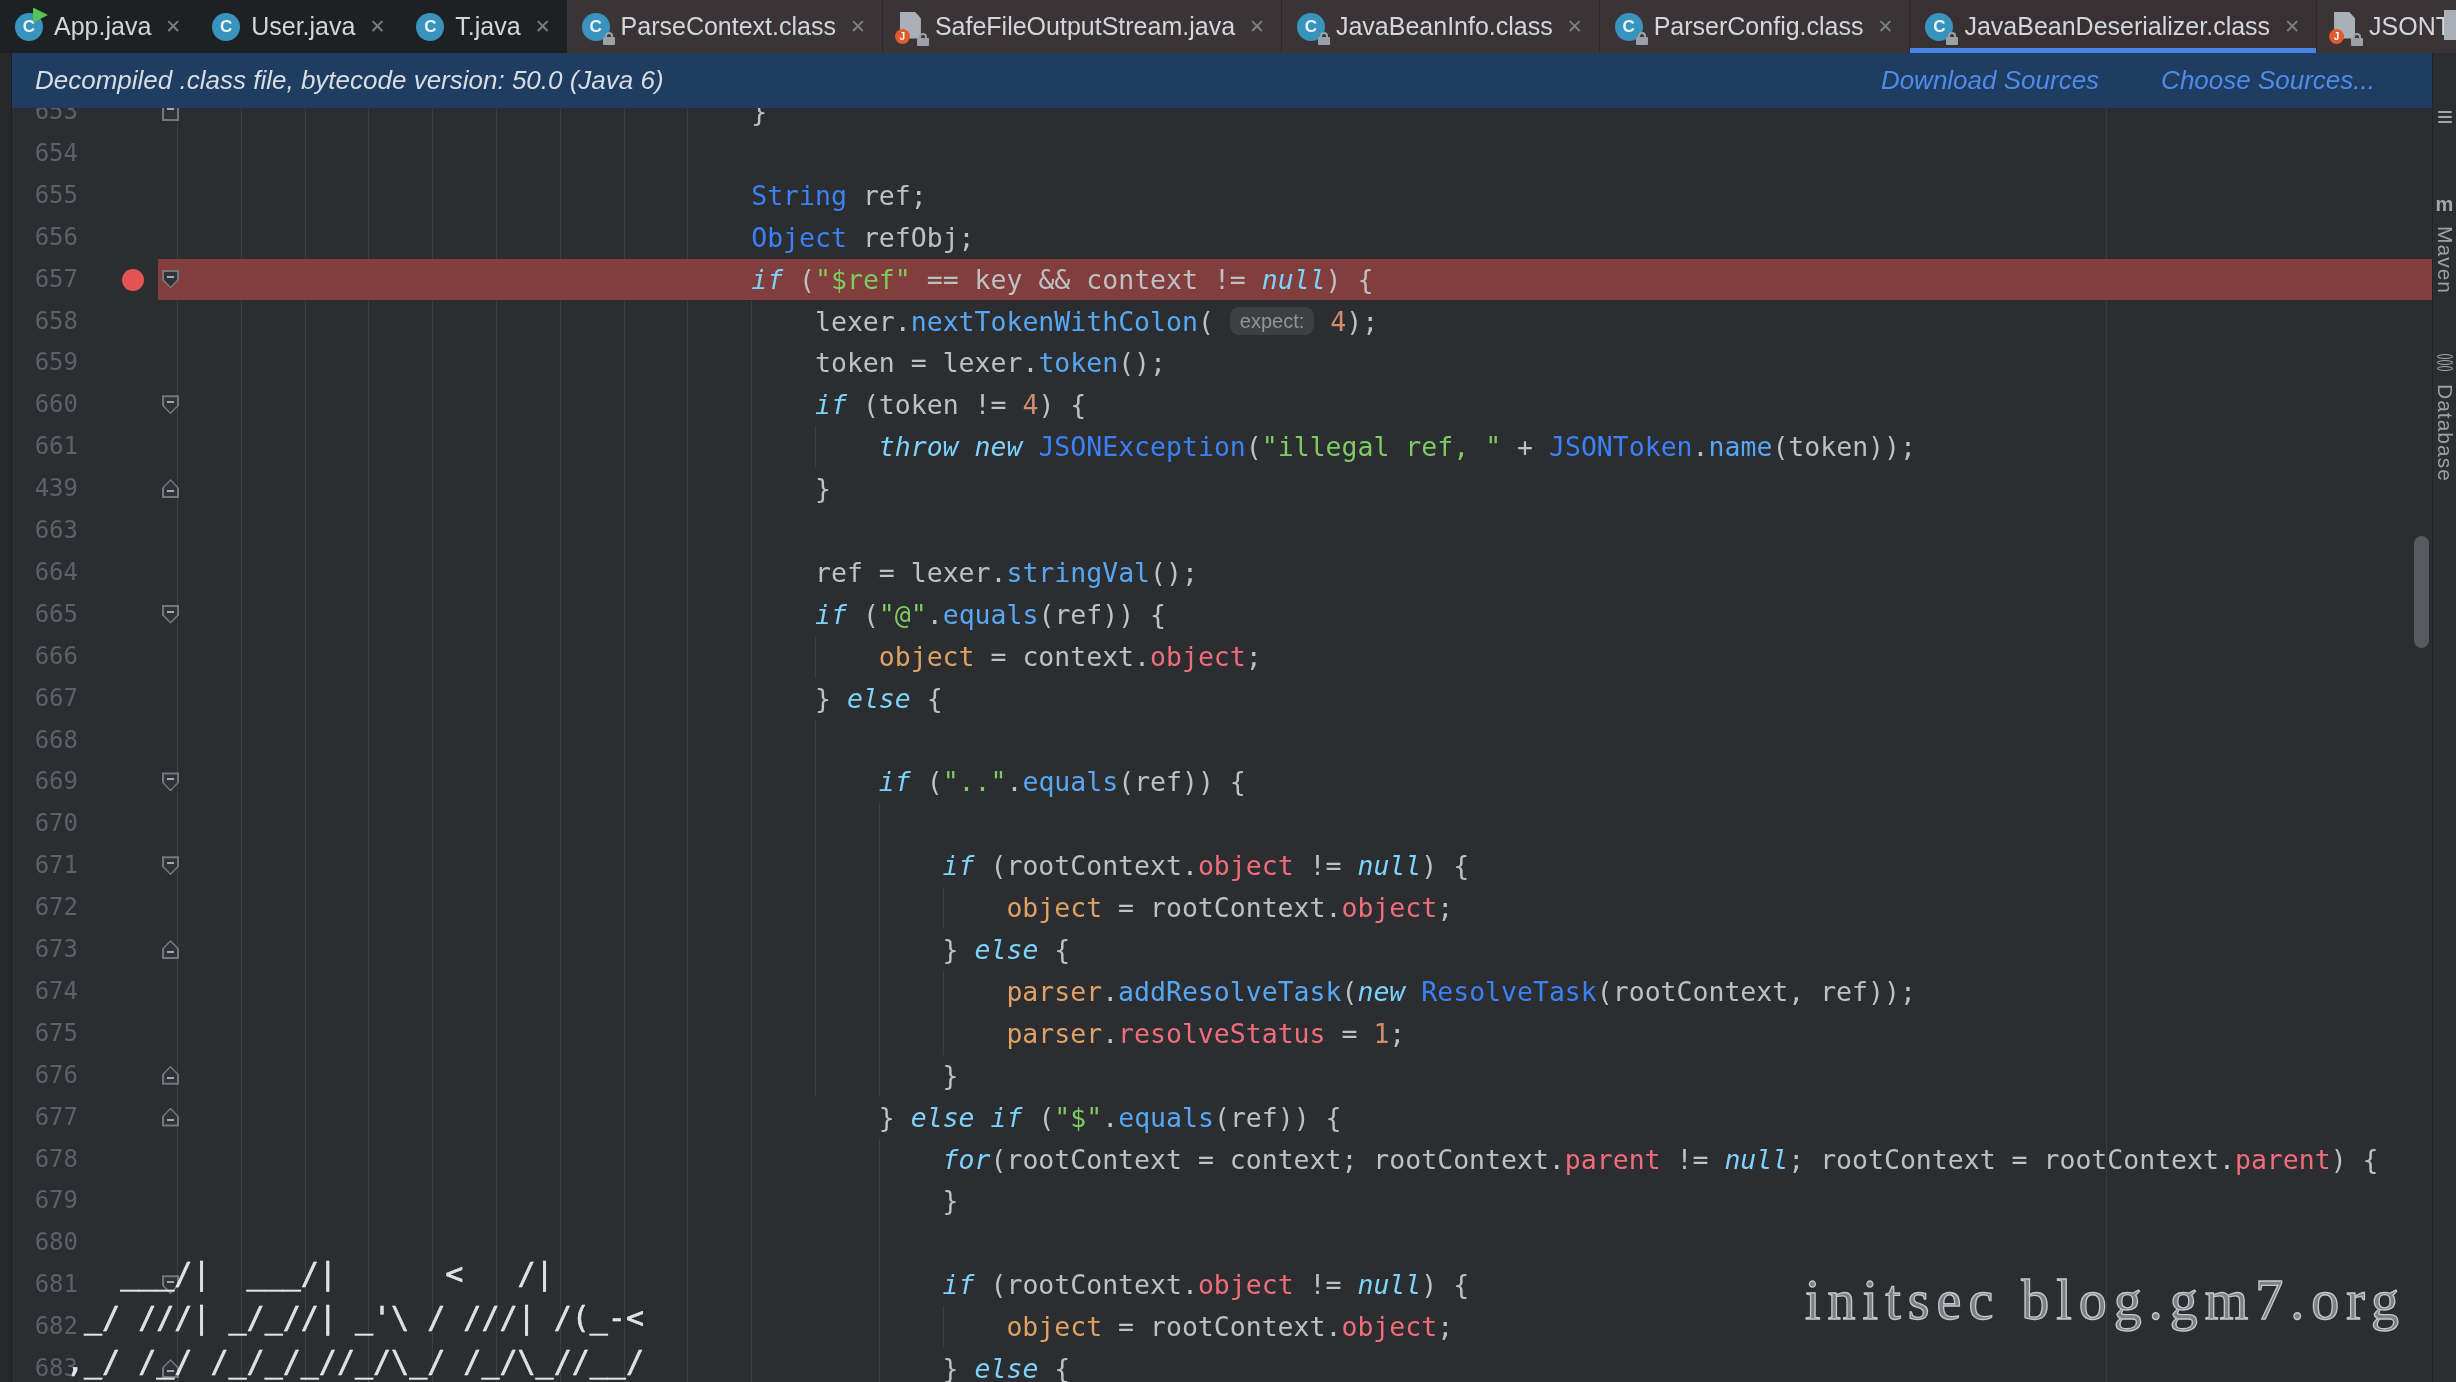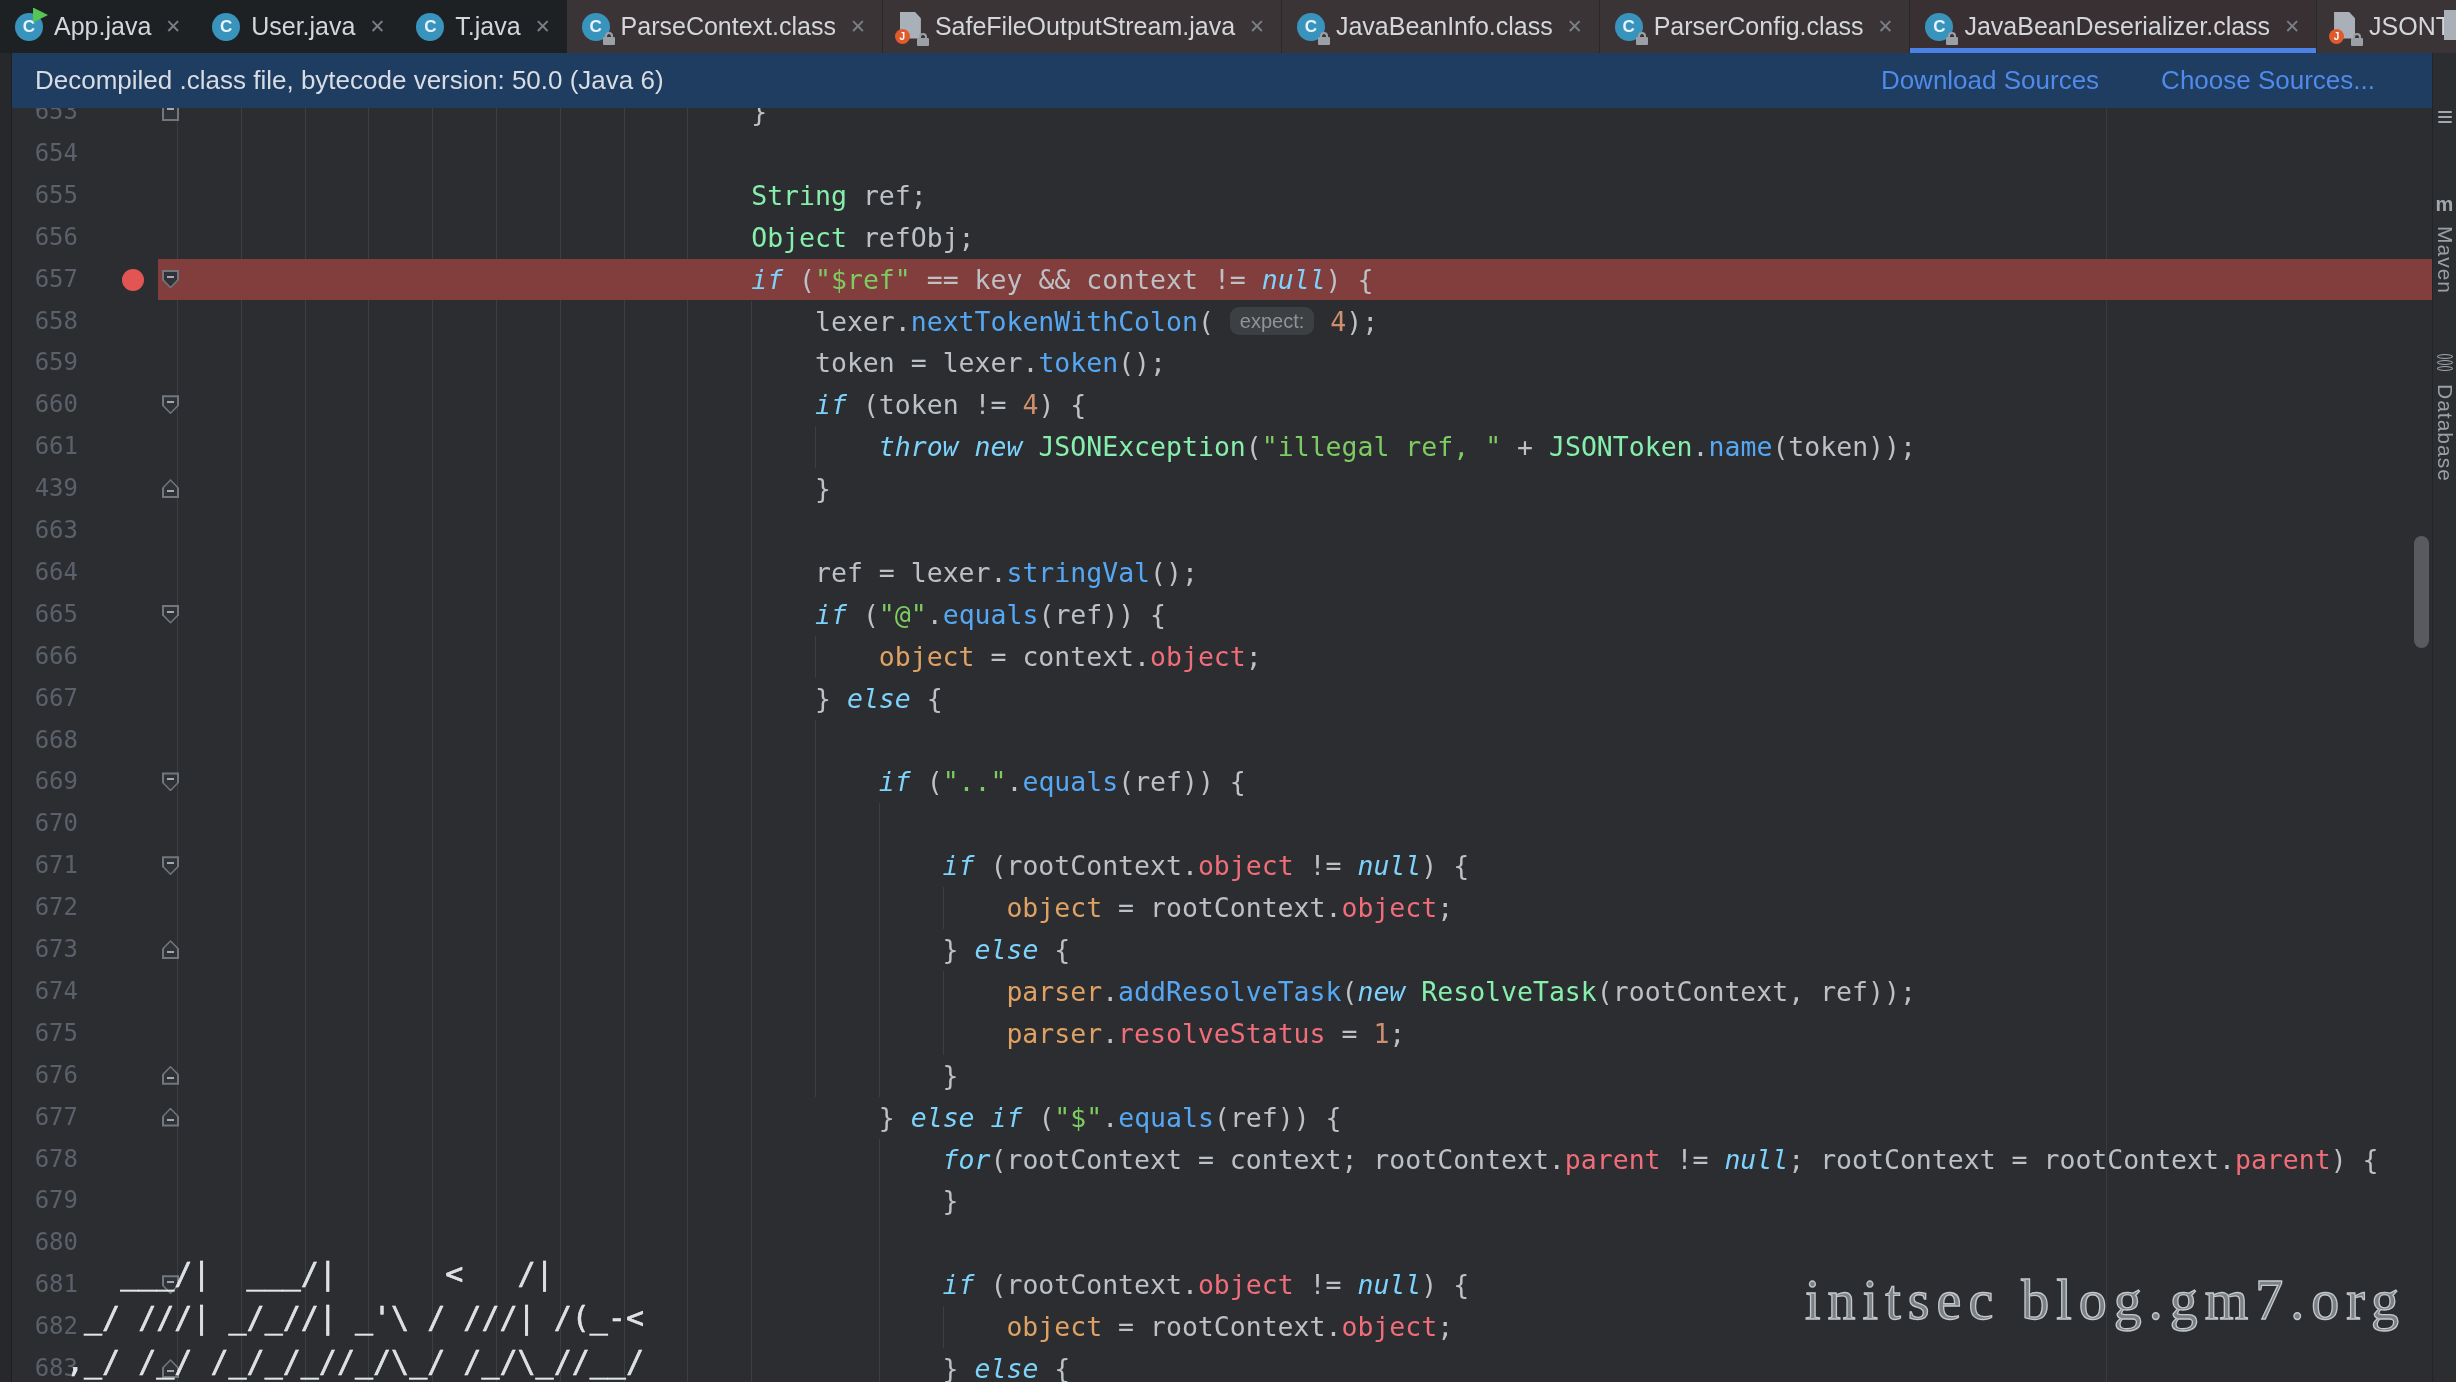--- a/index.html
+++ b/index.html
@@ -30,41 +30,41 @@
        background:#e05a2b;color:#fff;font-size:10px;font-weight:bold;display:flex;align-items:center;justify-content:center;}
   
   .lock{position:absolute;right:-4px;bottom:-3px;width:12px;height:13px;}
   .lock .sh{position:absolute;left:2px;top:0;width:8px;height:7px;border:2px solid #9aa0a6;border-bottom:none;border-radius:5px 5px 0 0;}
   .lock .bd{position:absolute;left:0;bottom:0;width:12px;height:8px;background:#9aa0a6;border-radius:1px;}
   .partial-icon{position:absolute;right:-10px;top:10px;width:22px;height:30px;background:#aab0b8;
        clip-path:polygon(0 0,70% 0,100% 25%,100% 100%,0 100%);}
 
   
   #banner{position:absolute;left:0;top:53px;width:2432px;height:55px;background:#1f3c61;
-          display:flex;align-items:center;color:#d8dce3;font-size:26px;}
+          display:flex;align-items:center;color:#d8dce3;font-size:26px;font-style:italic;}
   #banner .msg{margin-left:35px;flex:1 1 auto;}
   #banner .lnk{color:#4f8bea;margin-right:62px;cursor:pointer;}
   #banner .lnk:last-child{margin-right:57px;}
 
   
   #editor{position:absolute;left:0;top:108px;width:2432px;height:1274px;background:#2b2d30;overflow:hidden;}
   #leftstrip{position:absolute;left:0;top:53px;width:12px;bottom:0;background:#26282b;border-right:1px solid #1e1f22;z-index:5;}
   .guide{position:absolute;width:1px;background:#3b3e44;}
   #marginguide{position:absolute;top:0;bottom:0;left:2106px;width:1px;background:#393b40;}
   .row{position:absolute;left:0;right:0;height:41.9px;}
   .row .hl{position:absolute;left:158px;right:0;top:0;bottom:0;background:#813e3d;}
   .lnum{position:absolute;left:0;top:0;width:78px;height:41.9px;text-align:right;
         font-family:"DejaVu Sans Mono",monospace;font-size:24px;line-height:41.9px;color:#5b616b;}
   .bp{position:absolute;left:122px;top:10px;width:22px;height:22px;border-radius:50%;background:#e25553;}
   .codeline{position:absolute;top:0;height:41.9px;font-family:"DejaVu Sans Mono",monospace;
         font-size:26.5px;line-height:41.9px;white-space:pre;color:#bdc0c5;}
   .tk-p{color:#bdc0c5}
   .tk-k{color:#7dd3fc;font-style:italic}
   .tk-s{color:#7ecb62}
-  .tk-t{color:#86efac}
+  .tk-t{color:#3b82f6}
   .tk-m{color:#56a8f5}
   .tk-f{color:#f06d79}
   .tk-a{color:#e0a264}
   .tk-n{color:#cf8e6d}
   .chip{display:inline-block;background:#3d4043;color:#8f939a;font-family:"Liberation Sans",sans-serif;
         font-size:20px;line-height:28px;padding:0 10px;border-radius:9px;vertical-align:3px;}
 
   
   .fold{position:absolute;left:162px;top:11px;width:17px;height:19px;z-index:4;}
   .fold .outer{position:absolute;inset:0;background:#72777e;}

